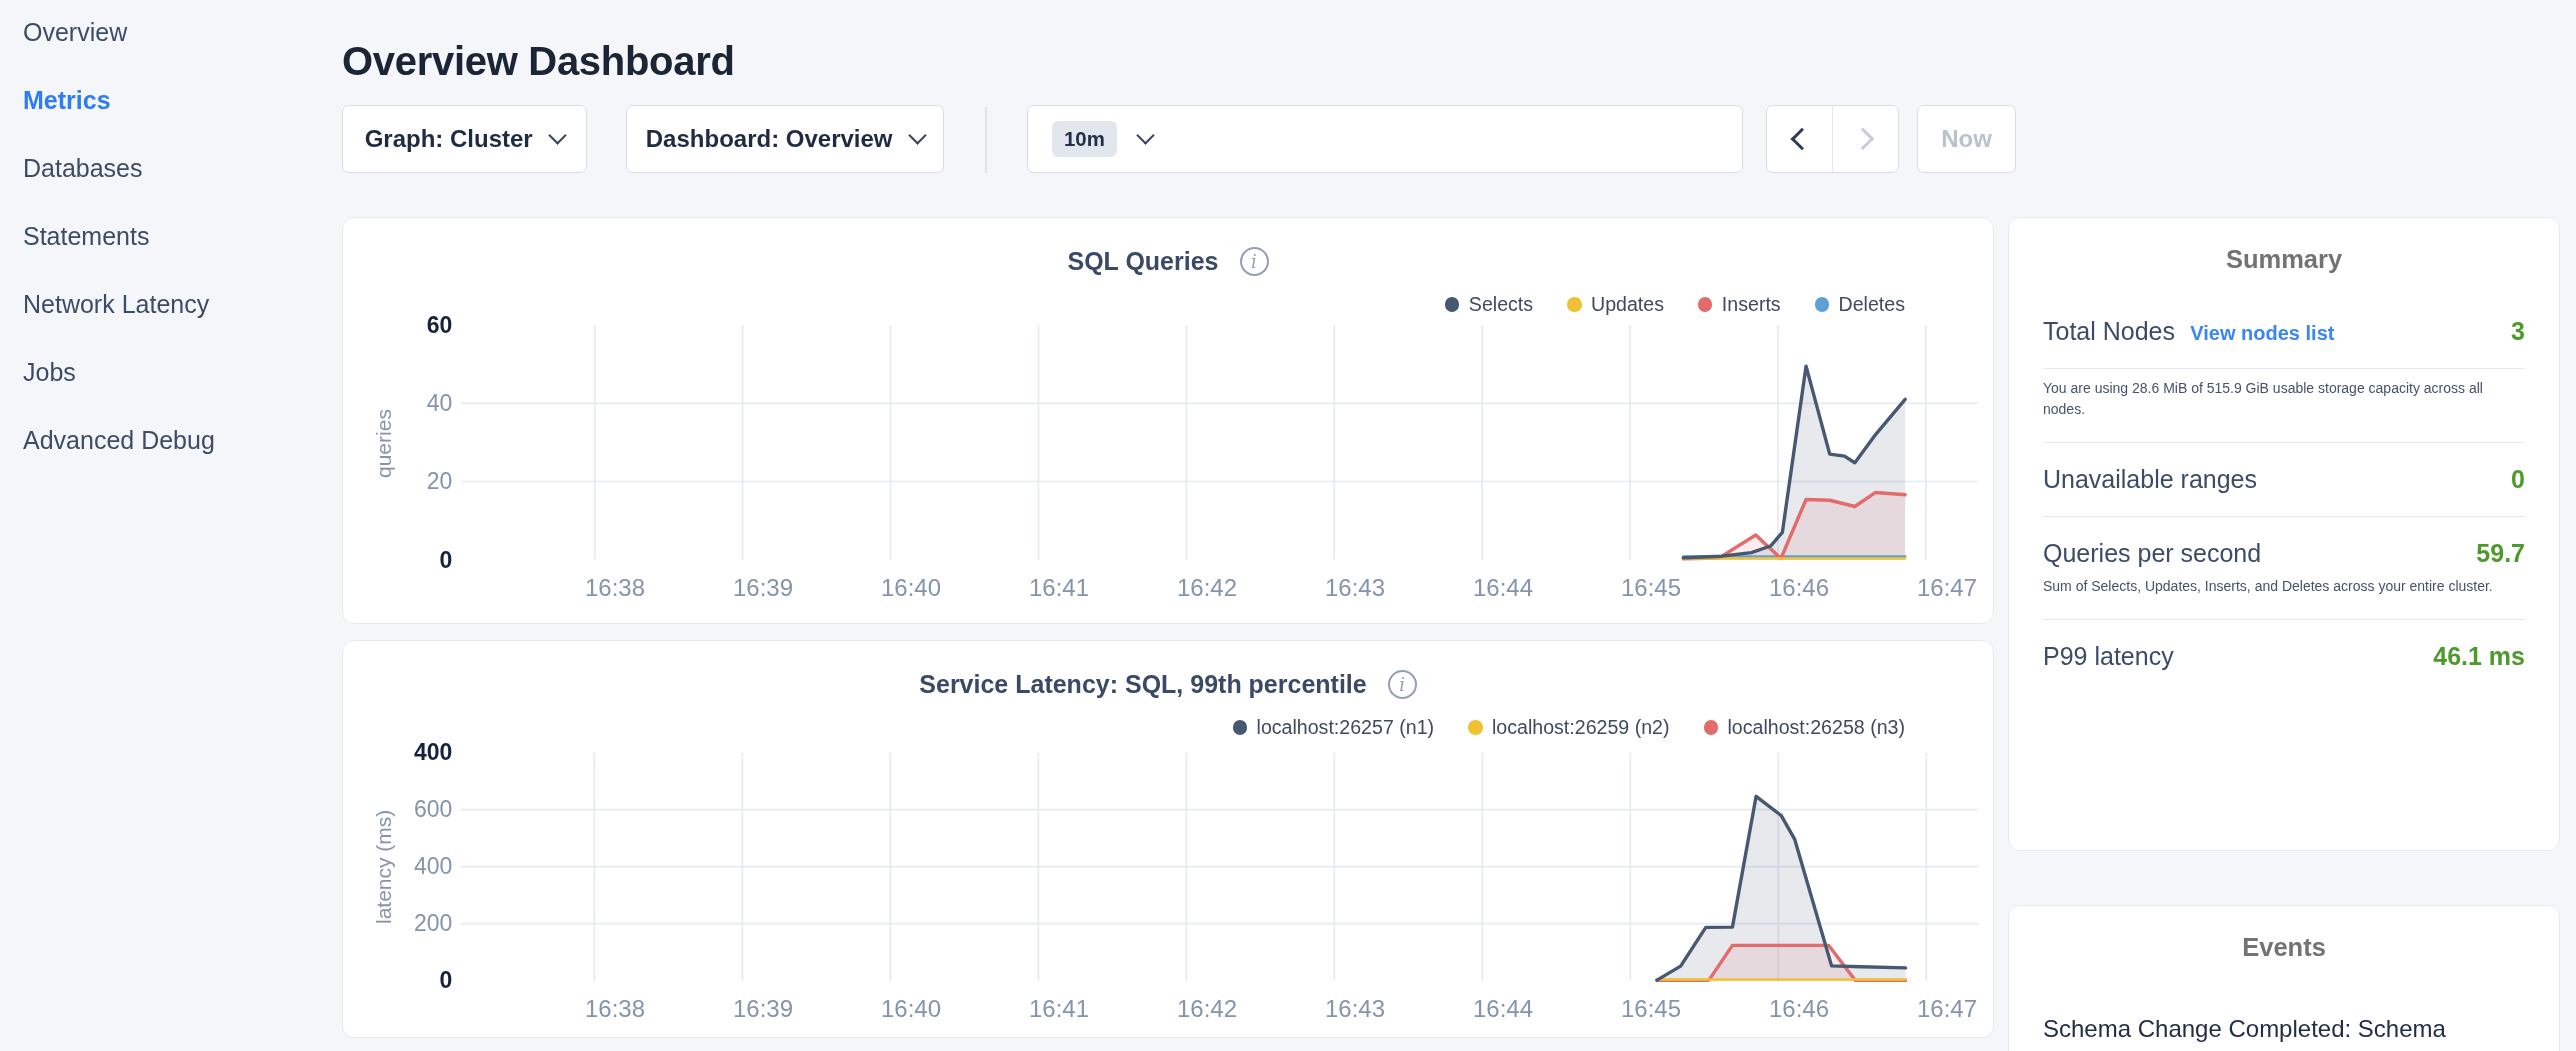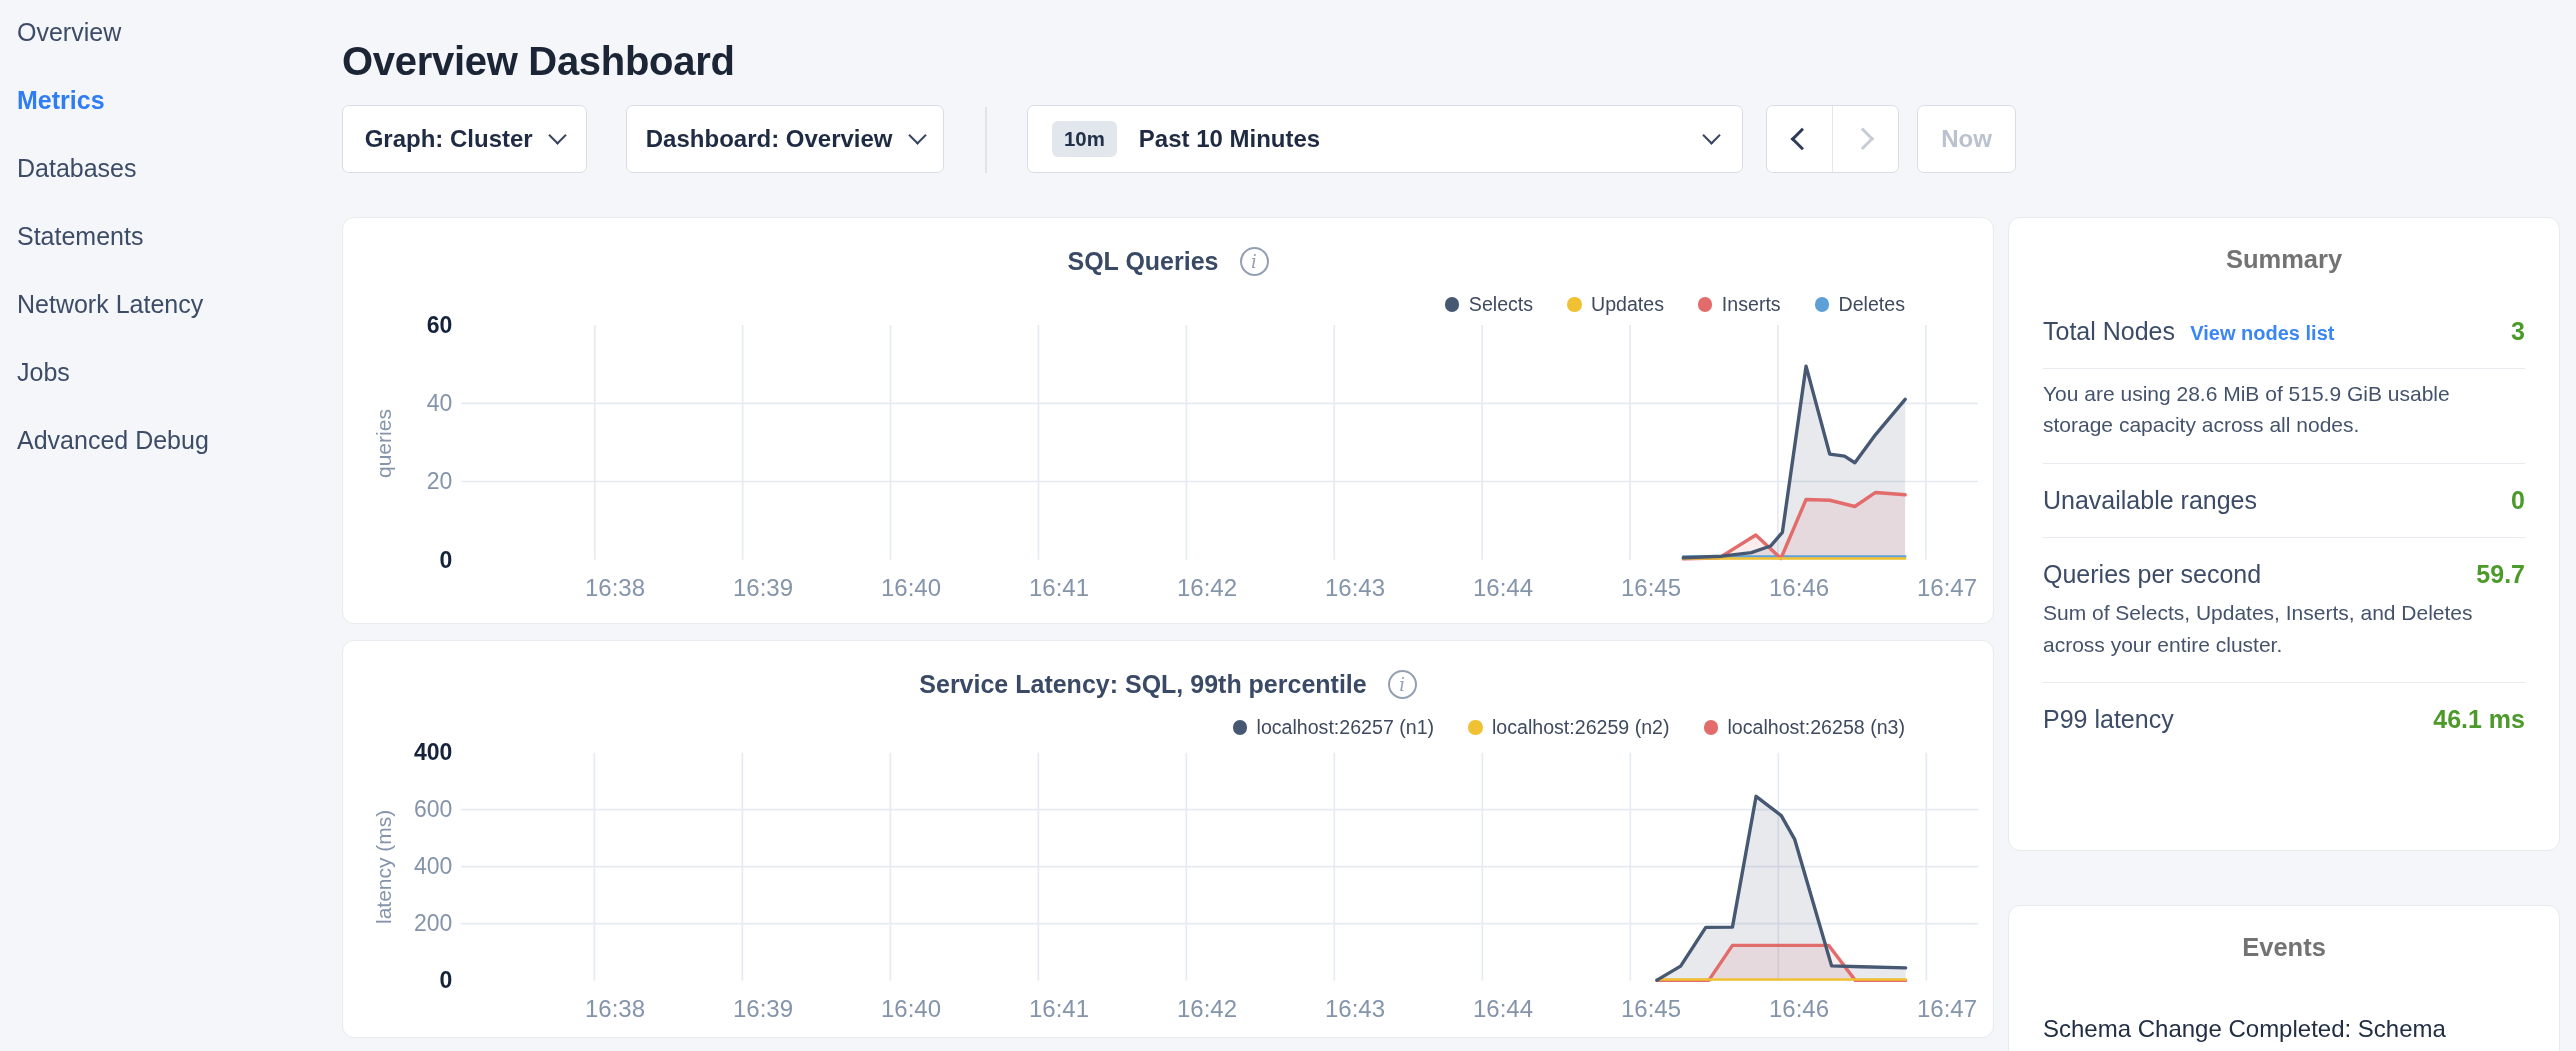--- a/index.html
+++ b/index.html
@@ -4,21 +4,21 @@
 <style>
   html,body{margin:0;padding:0;overflow:hidden;}
   body{
     width:2576px;height:1051px;position:relative;
     background:#f4f6fa;
     font-family:"Liberation Sans","DejaVu Sans",sans-serif;
     color:#3d4c66;
   }
   
   .sidebar{position:absolute;left:0;top:0;width:342px;height:1051px;}
-  .side-item{position:absolute;left:17px;height:37px;display:flex;align-items:center;
+  .side-item{position:absolute;left:23px;height:37px;display:flex;align-items:center;
     font-size:25px;color:#3d4c66;cursor:pointer;white-space:nowrap;}
   .side-item.active{color:#2f7df2;font-weight:700;}
   
   .page-title{position:absolute;left:342px;top:12px;font-size:40px;font-weight:600;
     color:#1c2535;letter-spacing:-0.3px;}
   
   .controls{position:absolute;left:342px;top:105px;height:71px;width:1701px;}
   .ctrl{position:absolute;top:0;height:68px;background:#fff;border:1.7px solid #d8dde5;
     border-radius:6.8px;display:flex;align-items:center;justify-content:center;
     font-size:24px;font-weight:700;color:#1f2b42;box-sizing:border-box;}
@@ -67,21 +67,21 @@
     height:29px;line-height:29px;}
   .plot-svg{position:absolute;overflow:visible;}
   
   .panel-title{margin:27px 0 0 0;text-align:center;font-size:25.5px;font-weight:700;color:#737373;}
   .summary-body{padding:0 34px;}
   .srow{display:flex;justify-content:space-between;align-items:baseline;margin-top:22px;}
   .srow-left{display:flex;align-items:baseline;gap:15.3px;}
   .slabel{font-size:25px;font-weight:400;color:#3c4b66;}
   .slink{font-size:20px;font-weight:600;color:#3a86f2;cursor:pointer;text-decoration:none;}
   .svalue{font-size:25px;font-weight:700;color:#4b9a2a;white-space:nowrap;}
-  .sdesc{margin-top:8.5px;font-size:21px;color:#44536b;line-height:1.5;}
+  .sdesc{margin-top:8.5px;font-size:14px;color:#44536b;line-height:1.5;}
   .sdivider{margin-top:22px;border-top:1.7px solid #e8eaef;}
   .srow-first{margin-top:43px;}
   
   .events-body{padding:0 34px;}
   .event-text{margin-top:48px;font-size:24px;color:#222e44;line-height:1.6;}
 </style>
 </head>
 <body>
 
 <nav class="sidebar">
@@ -101,21 +101,20 @@
     <span>Graph: Cluster</span>
     <span class="chev-down"></span>
   </div>
   <div class="ctrl dd2">
     <span>Dashboard: Overview</span>
     <span class="chev-down"></span>
   </div>
   <div class="vdivider"></div>
   <div class="ctrl picker">
     <span class="badge-10m">10m</span>
-    <span class="picker-label">Past 10 Minutes</span>
     <span class="chev-down"></span>
   </div>
   <div class="btn-group">
     <div class="gbtn">
       <span class="chev-left"></span>
     </div>
     <div class="gbtn">
       <span class="chev-right"></span>
     </div>
   </div>

